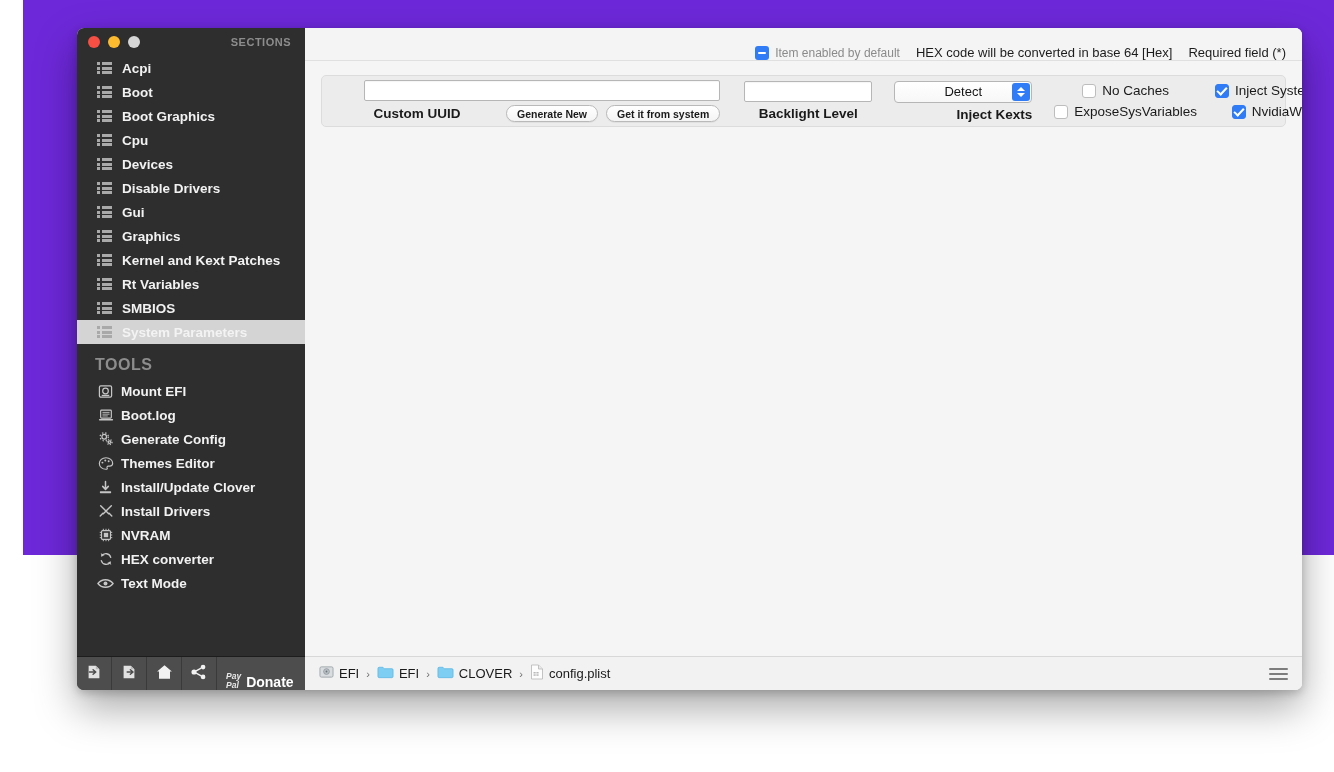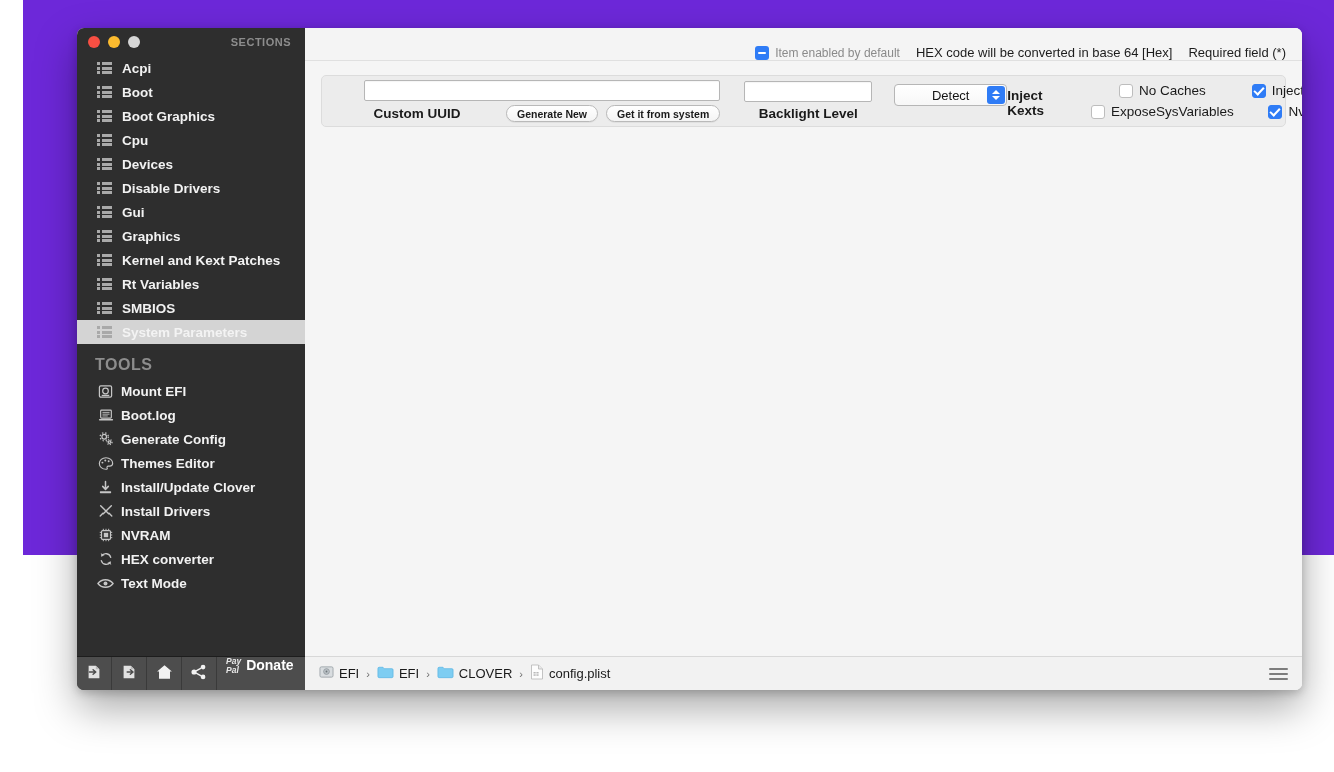--- a/index.html
+++ b/index.html
@@ -87,21 +87,21 @@
     height: 34px; background: #4d4d4d;
     border-top: 1px solid #1d1d1d;
     display: flex; align-items: stretch;
   }
   .tb-btn {
     width: 35px; display: flex; align-items: center; justify-content: center;
     border-right: 1px solid #3a3a3a; cursor: default;
   }
   .tb-btn:first-child { border-left: none; }
   .tb-donate {
-    display: flex; align-items: flex-start; gap: 5px;
+    display: flex; align-items: flex-end; gap: 5px;
     padding: 0 10px 0 9px; cursor: default;
   }
   .paypal { font-size: 8.5px; font-style: italic; font-weight: bold; color: #e8e8e8; line-height: 9px; text-align: left;}
   .donate-txt { font-size: 14px; font-weight: bold; color: #ffffff; }
 
   
   .content { flex: 1; display: flex; flex-direction: column; background: #f5f5f5; min-width: 0; }
 
   .topbar {
     height: 33px; background: #f4f4f4;
@@ -147,21 +147,21 @@
     height: 17px; border: 1px solid #b9b9b9; border-radius: 9px;
     background: linear-gradient(#ffffff,#f4f4f4);
     font-size: 10.5px; color: #1a1a1a; padding: 0 10px;
     font-family: "Liberation Sans", sans-serif;
     display: flex; align-items: center; justify-content: center;
     cursor: default; white-space: nowrap;
     box-shadow: 0 1px 0 rgba(0,0,0,.05);
   }
   .btn-row { display: flex; gap: 8px; margin-left: 4px; font-weight: bold; }
 
-  .select-wrap { position: relative; display: flex; flex-direction: row; align-items: flex-start; }
+  .select-wrap { position: relative; display: flex; flex-direction: column; align-items: flex-end; }
   .select-box {
     width: 138px; height: 22px;
     background: linear-gradient(#ffffff,#f7f7f7);
     border: 1px solid #b6b6b6; border-radius: 4px;
     display: flex; align-items: center; justify-content: center;
     position: relative; cursor: default;
   }
   .select-val { font-size: 13px; color: #141414; }
   .select-arrows {
     position: absolute; right: 1px; top: 1px; bottom: 1px; width: 18px;

